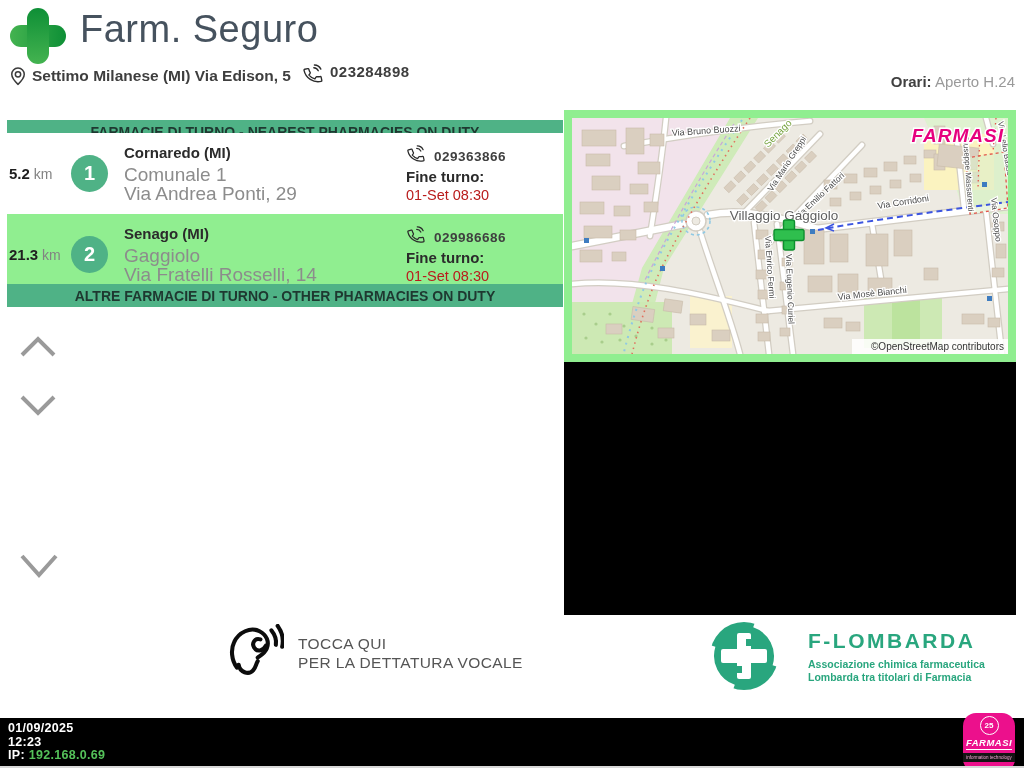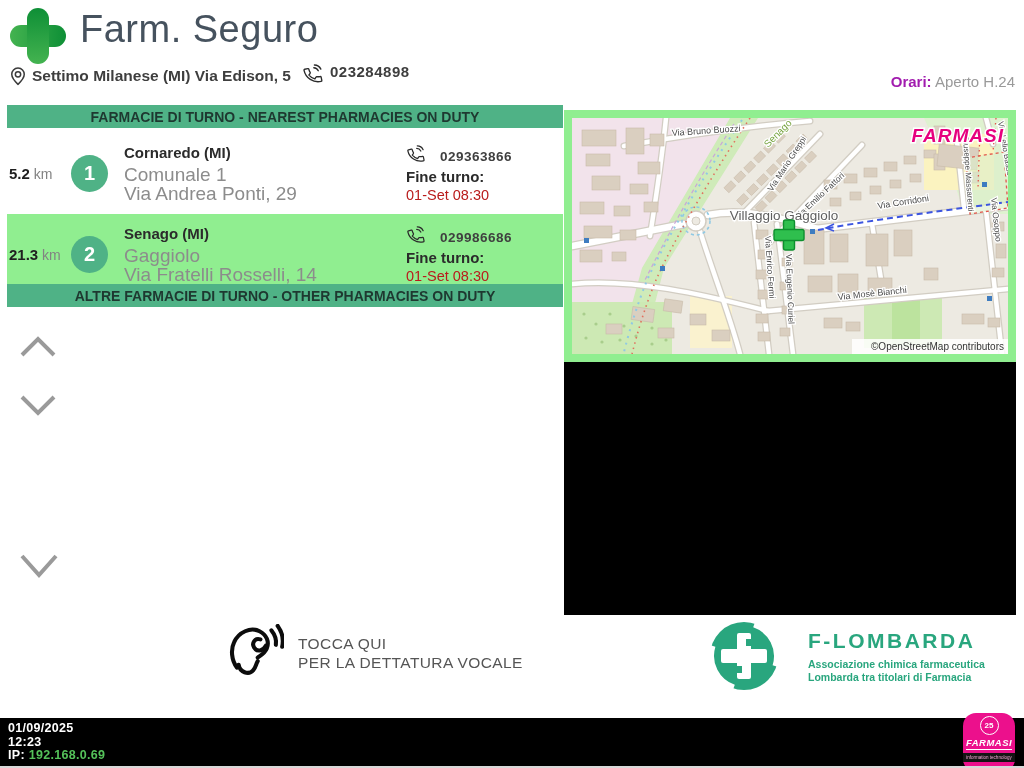--- a/index.html
+++ b/index.html
@@ -7,39 +7,39 @@
        font-family:"Liberation Sans",sans-serif;color:#333;}
   
   .app-logo{position:absolute;left:8px;top:6px;width:60px;height:60px;}
   .app-title{position:absolute;left:80px;top:8px;font-size:38px;font-weight:300;
              color:#46525E;letter-spacing:.5px;}
   .addr-pin{position:absolute;left:8px;top:64px;width:20px;height:24px;}
   .addr-text{position:absolute;left:32px;top:67px;font-size:15.5px;font-weight:700;color:#3E3E3E;}
   .hdr-phone-ic{position:absolute;left:302px;top:64px;width:22px;height:22px;}
   .hdr-phone{position:absolute;left:330px;top:63px;font-size:15px;font-weight:700;color:#3E3E3E;letter-spacing:.5px;}
   .orari{position:absolute;right:9px;top:73px;font-size:15px;}
-  .orari b{color:#a21caf;margin-left:48px;} .orari span{color:#9A9A9A;}
+  .orari b{color:#404040;margin-left:48px;} .orari span{color:#9A9A9A;}
   
   .bar{position:absolute;left:7px;width:556px;height:23px;background:#4FB286;
        display:flex;align-items:center;justify-content:center;
        font-size:14px;font-weight:700;color:#1E3830;}
-  .bar1{top:105px;} .bar2{top:284px;}
+  .bar1{top:120px;} .bar2{top:284px;}
   .row{position:absolute;left:7px;width:556px;height:81px;display:flex;align-items:center;box-sizing:border-box;}
   .row1{top:133px;background:#fff;}
   .row2{top:214px;background:#90EE90;}
   .dist{width:54px;padding-left:2px;white-space:nowrap;}
   .dist b{font-size:15px;color:#1F1F1F;} .dist span{font-size:14px;color:#828282;}
   .badge{width:37px;height:37px;border-radius:50%;background:#4FB286;color:#fff;
          font-size:20px;font-weight:700;display:flex;align-items:center;justify-content:center;
          margin:0 16px 0 8px;flex:0 0 auto;}
   .pinfo{width:282px;}
   .pcity{font-size:15px;font-weight:700;color:#2B2B2B;margin-bottom:4px;}
   .psub{font-size:19px;color:#8C8C8C;line-height:19px;}
   .pright{flex:1;}
-  .phline{display:flex;align-items:flex-start;gap:14px;}
+  .phline{display:flex;align-items:flex-start;gap:8px;}
   .phline svg{width:20px;height:20px;}
   .pnum{font-size:13.5px;font-weight:700;color:#3F3F3F;letter-spacing:.5px;margin-top:4px;}
   .fine-l{font-size:15px;font-weight:700;color:#2B2B2B;margin-top:3px;}
   .fine-v{font-size:14.5px;color:#b91c1c;margin-top:2px;}
   .chev{position:absolute;left:18px;cursor:pointer;}
   .chev svg{display:block;}
   .chev-up{top:333px;} .chev-d1{top:393px;} .chev-d2{top:551px;}
   
   .map-frame{position:absolute;left:564px;top:110px;width:452px;height:252px;
              background:#90EE90;padding:8px;box-sizing:border-box;}

